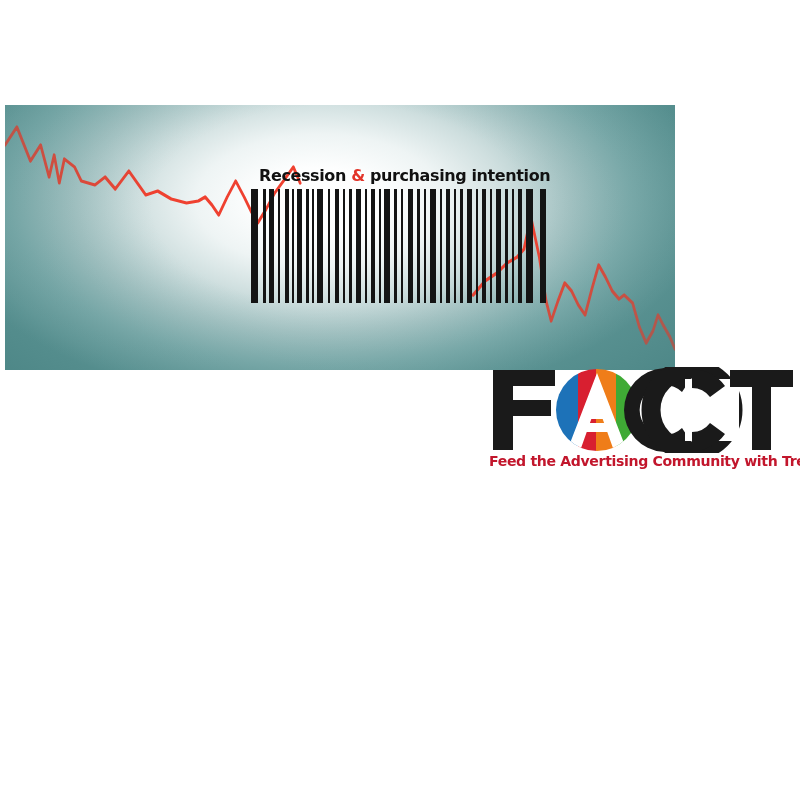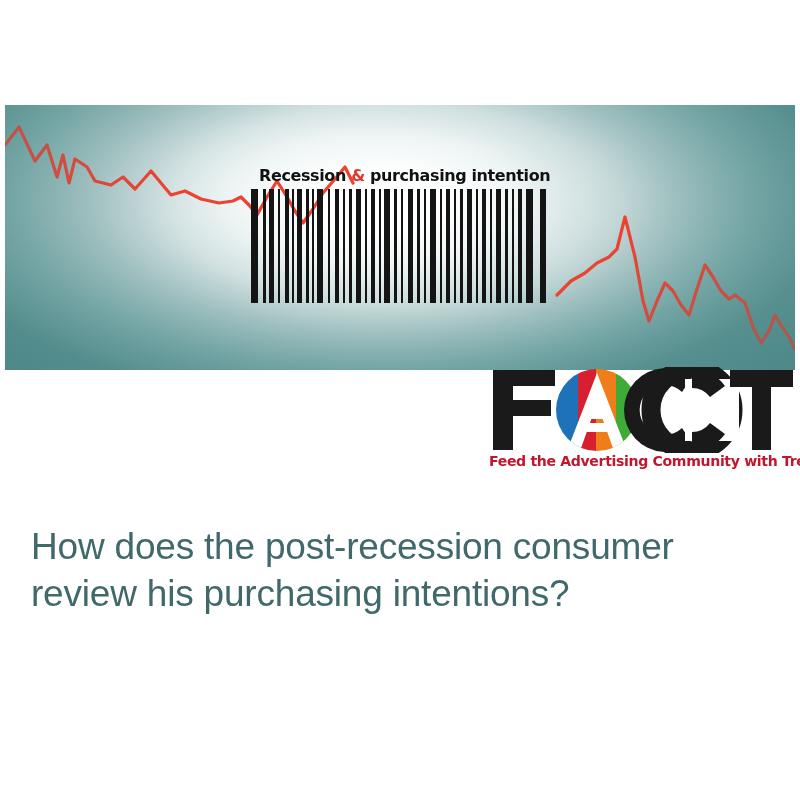--- a/index.html
+++ b/index.html
@@ -21,21 +21,21 @@
     position: absolute;
     inset: 0;
     background: #ffffff;
   }
 
   
   .banner {
     position: absolute;
     left: 5px;
     top: 105px;
-    width: 790px;
+    width: 670px;
     height: 265px;
     overflow: hidden;
     background:
       radial-gradient(ellipse 58% 78% at 47% 36%,
          #ffffff 0%,
          #fdfefe 16%,
          #eef4f4 32%,
          #cfdfdf 48%,
          #a9c6c6 64%,
          #83b0b0 80%,
@@ -258,19 +258,15 @@
         </g>
 
         <g fill="#1a1a1a">
           <path d="M243 3 h63 v17 h-22 v63 h-19 v-63 h-22 z"></path>
         </g>
       </svg>
     </div>
     <div class="fact-tagline">Feed the Advertising Community with Trends</div>
   </div>
 
-  <div class="headline">
-    <span class="ln">How does the post-recession consumer</span>
-    <span class="ln">review his purchasing intentions?</span>
-  </div>
 
 
 </div>
 
 </body></html>

